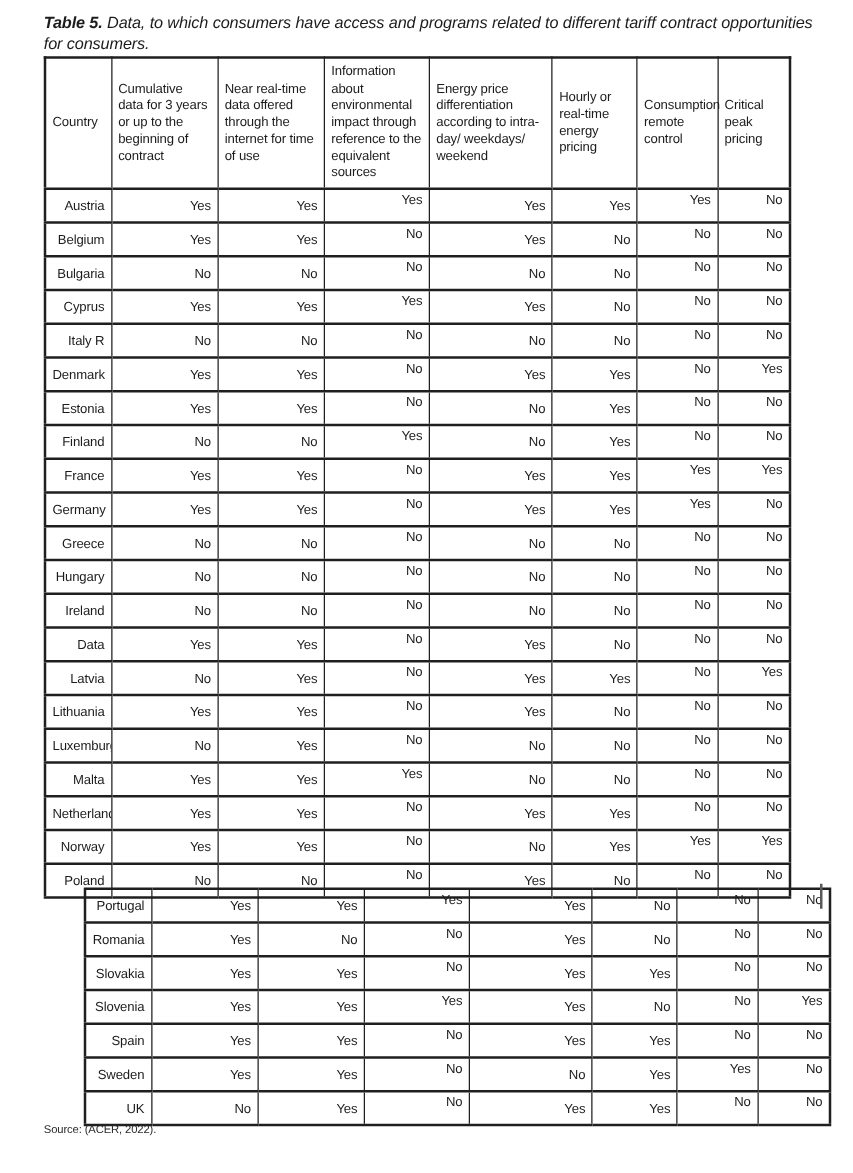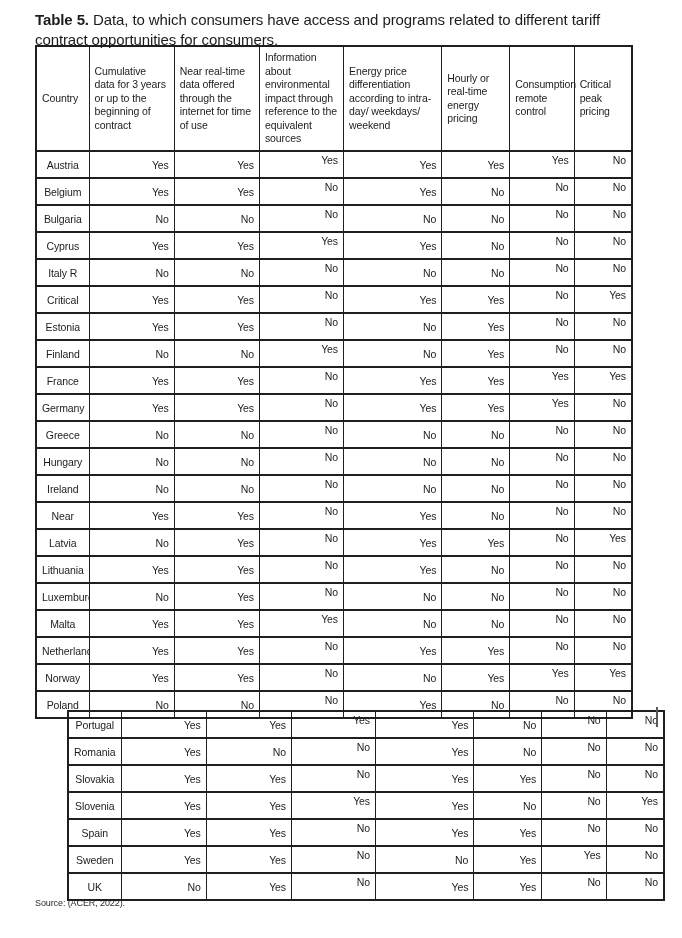--- a/index.html
+++ b/index.html
@@ -13,23 +13,24 @@
     height: 938px;
     background: #ffffff;
     font-family: "Liberation Sans", "DejaVu Sans", sans-serif;
     color: #1c1c1c;
   }
   .title {
     position: absolute;
     left: 35px;
     top: 10px;
     right: 30px;
-    font-size: 15px;
+    font-size: 13px;
     line-height: 1.3;
     letter-spacing: -0.1px;
+    font-style: italic;
   }
   .title .title-label { font-weight: bold; }
   table.data-table {
     position: absolute;
     left: 35px;
     width: 598px;
     border-collapse: collapse;
     table-layout: fixed;
     font-size: 10.5px;
     letter-spacing: -0.1px;
@@ -53,21 +54,21 @@
   }
   table.data-table td {
     height: 22px;
     padding: 1px 5px;
     border-top-width: 2px;
     border-bottom-width: 2px;
     overflow: hidden;
     white-space: nowrap;
   }
   td.country-cell {
-    text-align: center;
+    text-align: right;
     vertical-align: middle;
   }
   td.value-cell {
     text-align: right;
     vertical-align: middle;
   }
   td.value-cell.top-align {
     vertical-align: top;
     padding-top: 2px;
   }
@@ -165,21 +166,21 @@
           <td class="country-cell">Italy R</td>
           <td class="value-cell">No</td>
           <td class="value-cell">No</td>
           <td class="value-cell top-align">No</td>
           <td class="value-cell">No</td>
           <td class="value-cell">No</td>
           <td class="value-cell top-align">No</td>
           <td class="value-cell top-align">No</td>
         </tr>
         <tr>
-          <td class="country-cell">Critical</td>
+          <td class="country-cell">Denmark</td>
           <td class="value-cell">Yes</td>
           <td class="value-cell">Yes</td>
           <td class="value-cell top-align">No</td>
           <td class="value-cell">Yes</td>
           <td class="value-cell">Yes</td>
           <td class="value-cell top-align">No</td>
           <td class="value-cell top-align">Yes</td>
         </tr>
         <tr>
           <td class="country-cell">Estonia</td>
@@ -245,21 +246,21 @@
           <td class="country-cell">Ireland</td>
           <td class="value-cell">No</td>
           <td class="value-cell">No</td>
           <td class="value-cell top-align">No</td>
           <td class="value-cell">No</td>
           <td class="value-cell">No</td>
           <td class="value-cell top-align">No</td>
           <td class="value-cell top-align">No</td>
         </tr>
         <tr>
-          <td class="country-cell">Near</td>
+          <td class="country-cell">Data</td>
           <td class="value-cell">Yes</td>
           <td class="value-cell">Yes</td>
           <td class="value-cell top-align">No</td>
           <td class="value-cell">Yes</td>
           <td class="value-cell">No</td>
           <td class="value-cell top-align">No</td>
           <td class="value-cell top-align">No</td>
         </tr>
         <tr>
           <td class="country-cell">Latvia</td>

